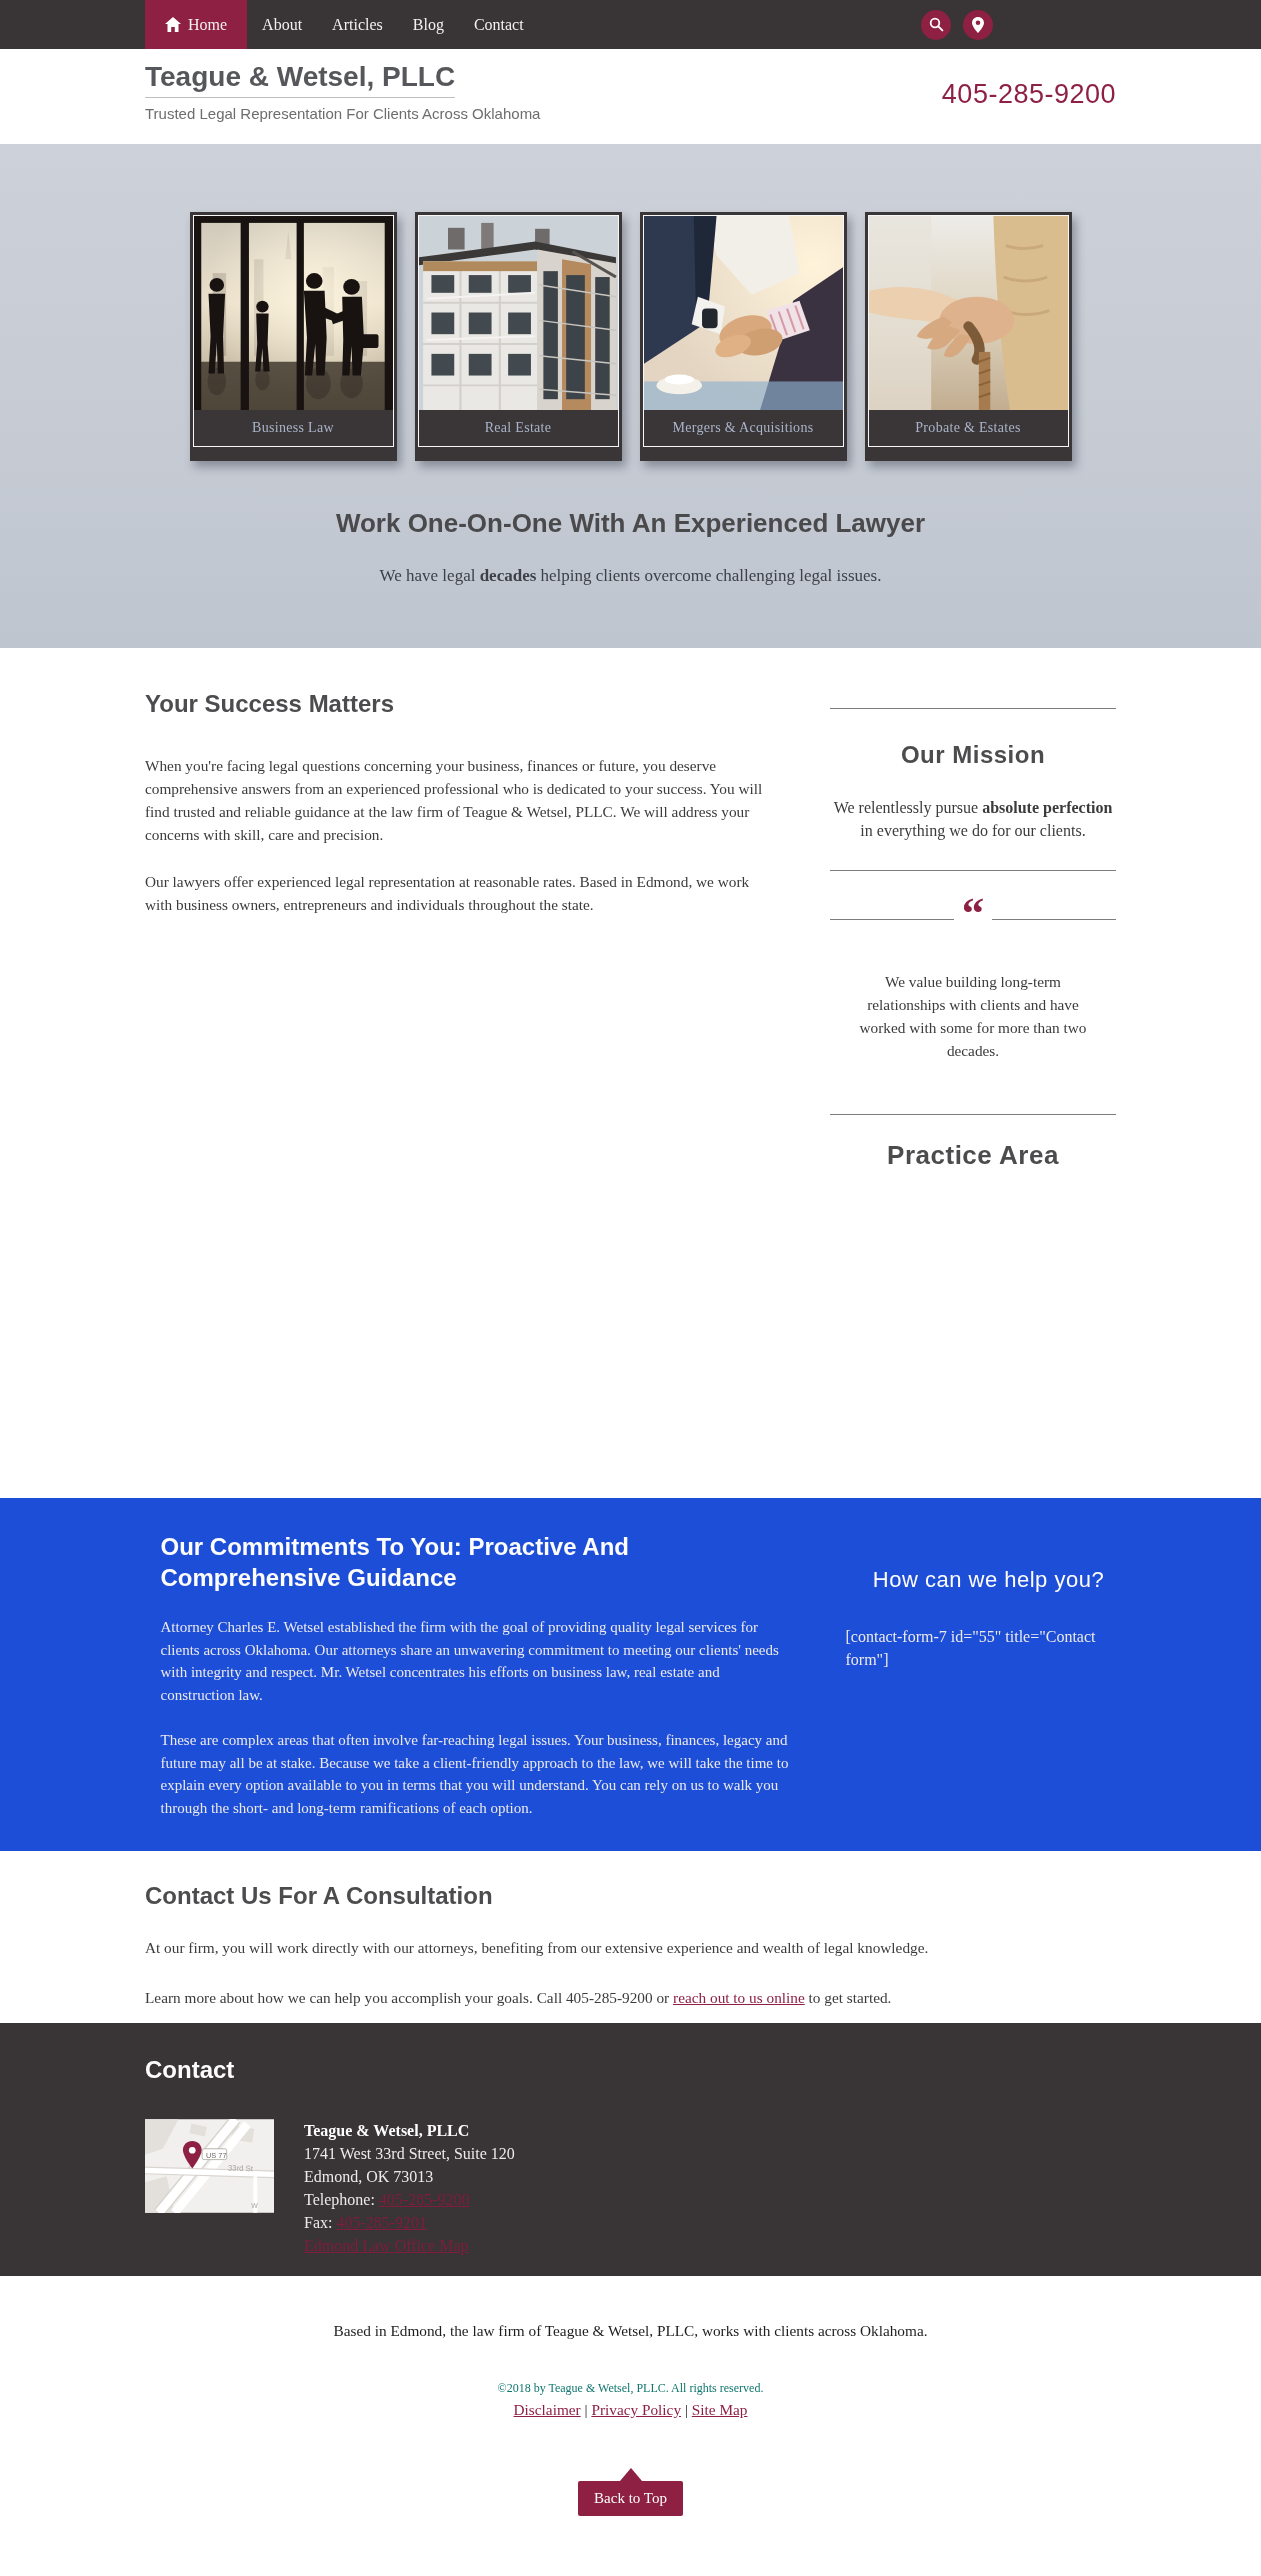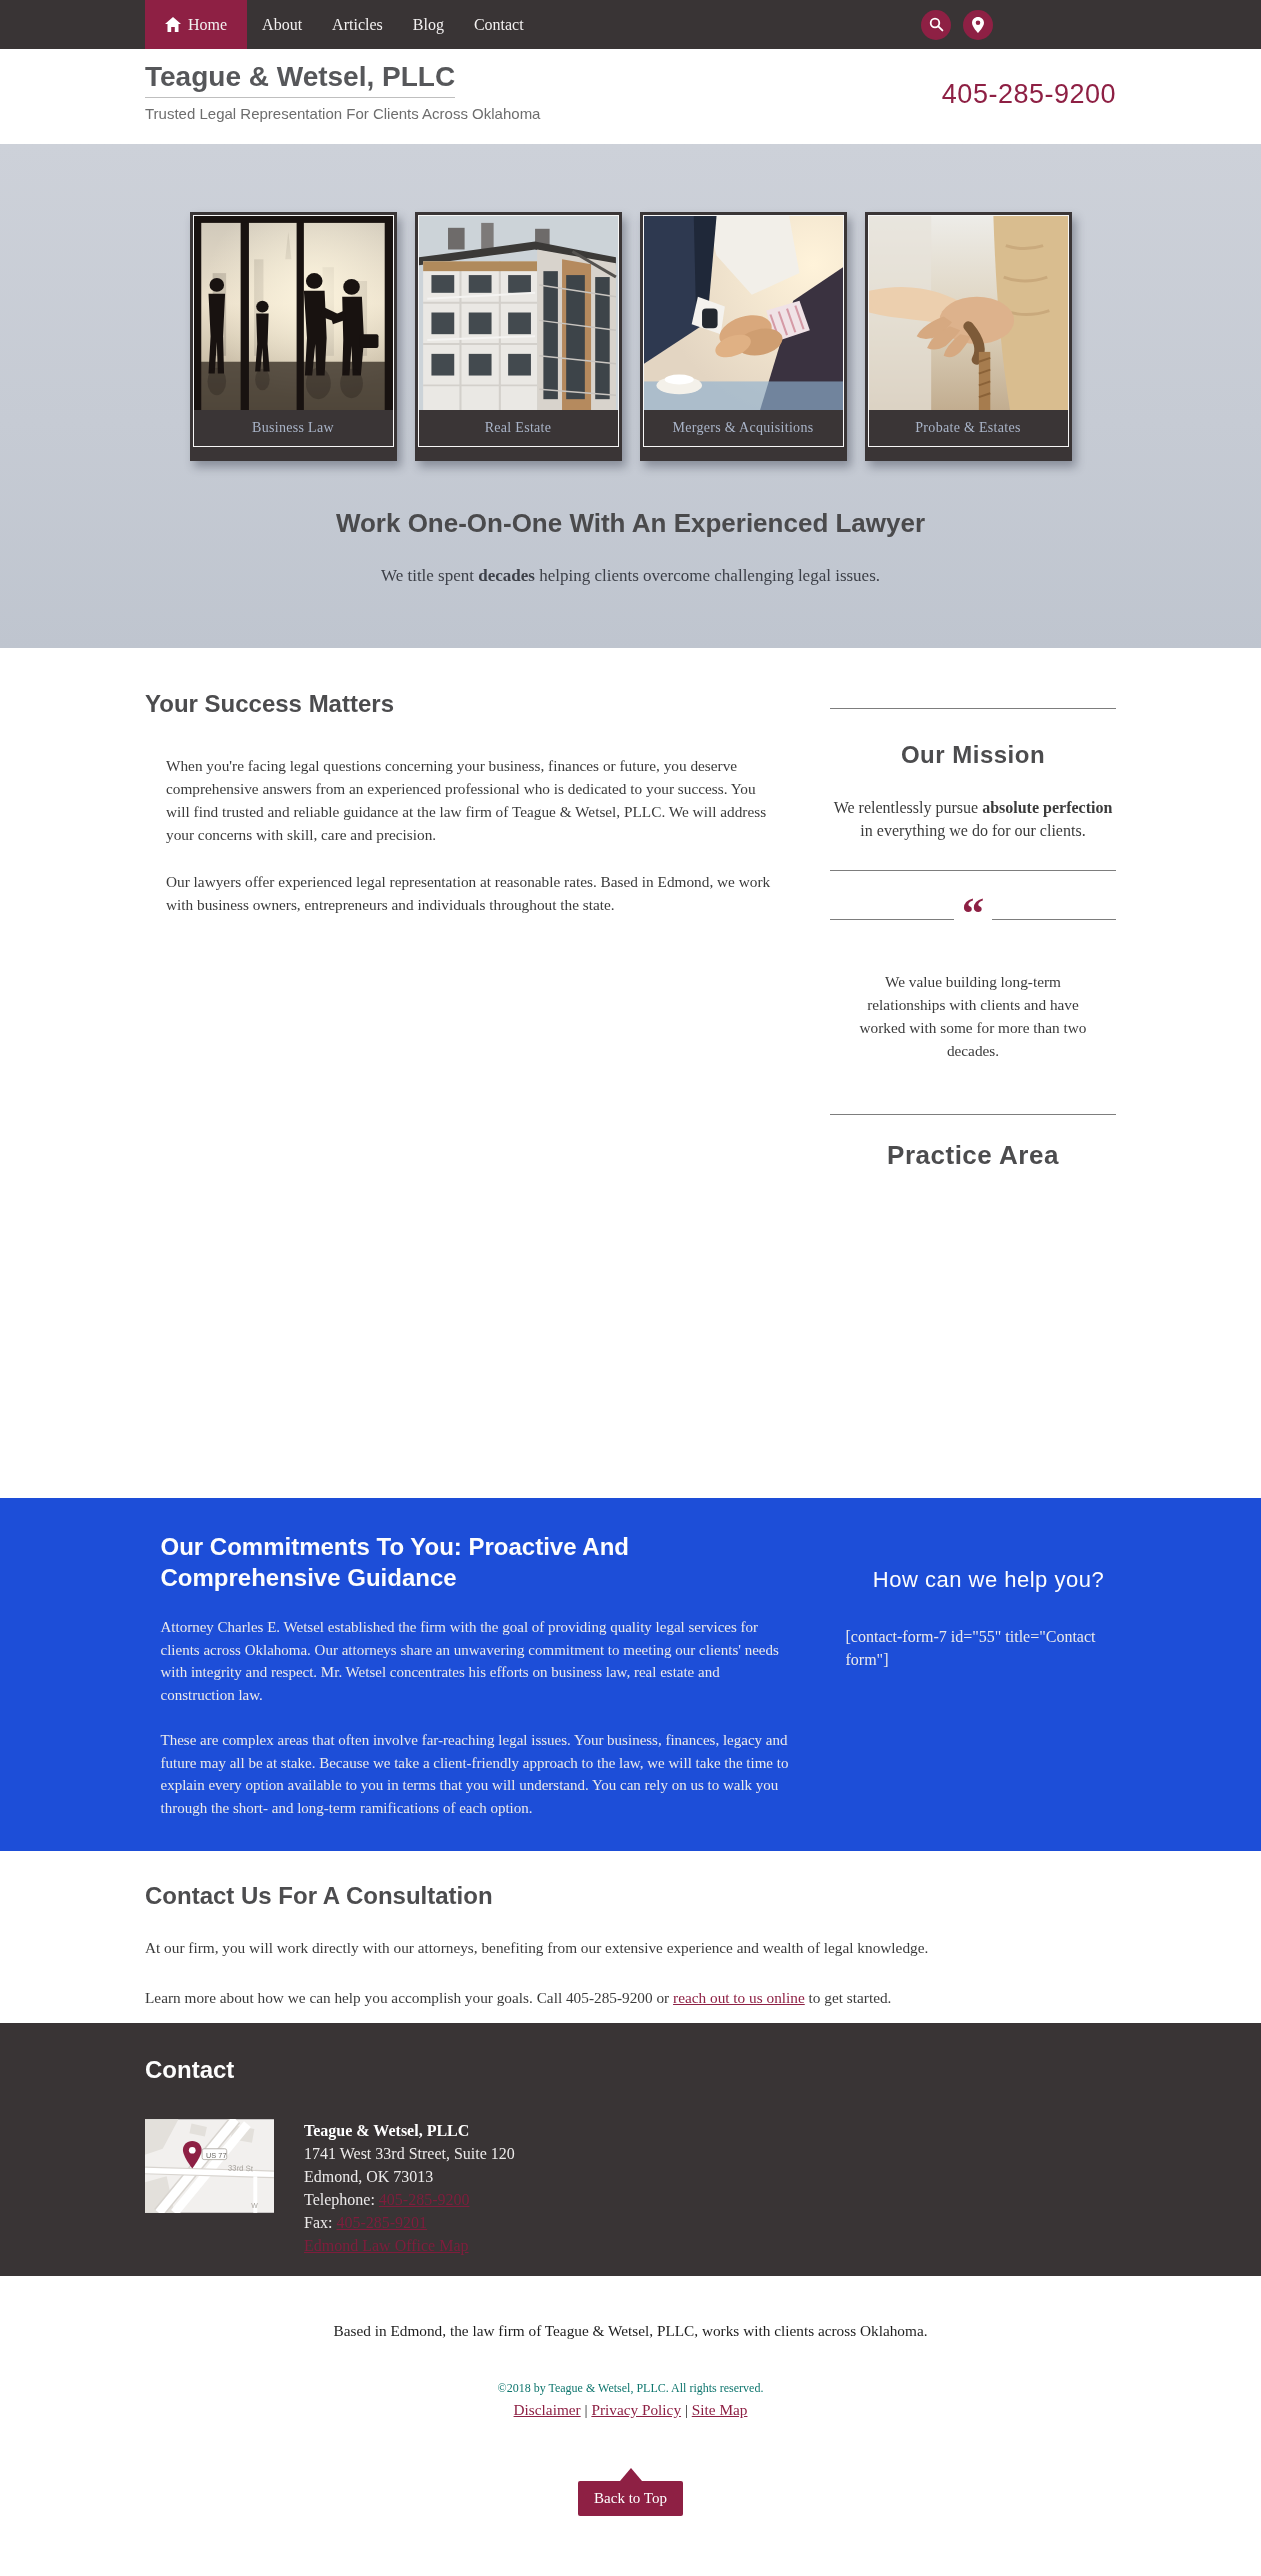--- a/index.html
+++ b/index.html
@@ -41,21 +41,21 @@
                    font-weight:700; font-size:26px; color:#4a4a4c; }
   .hero-subtext { margin-top:27px; text-align:center; font-size:17px; color:#3d4048; }
 
   
   .main { background:#ffffff; height:850px; }
   .main .container { display:flex; padding-top:42px; }
   .col-left { width:633px; }
   .col-right { width:286px; margin-left:52px; padding-top:18px; }
   h2.section-h { font-family:"Liberation Sans", sans-serif; font-weight:700; font-size:24px; color:#4c4c4e; }
   .body-p { font-size:15.3px; line-height:1.5; color:#3b3b3b; }
-  .col-left .body-p { margin-top:37px;margin-left:21px; }
+  .col-left .body-p { margin-top:37px; }
   .col-left .body-p + .body-p { margin-top:24px; }
   .side-rule { border:none; border-top:1px solid #7d7d7d; }
   .side-h { font-family:"Liberation Sans", sans-serif; font-weight:700; font-size:24px;
             color:#4c4c4e; text-align:center; letter-spacing:0.5px; margin-top:32px; }
   .side-p { font-size:16px; line-height:1.45; text-align:center; color:#3b3b3b; margin-top:27px; }
   .col-right .side-rule.r2 { margin-top:28px; }
   .quote-divider { margin-top:37px; display:flex; align-items:center; }
   .quote-divider .line { flex:1; border-top:1px solid #7d7d7d; }
   .quote-glyph { color:#8e2044; font-family:"Liberation Serif", serif; font-weight:700;
                  font-size:45px; line-height:0.25; padding:0 8px; height:22px; }
@@ -344,21 +344,21 @@
           </svg>
         </div>
         <div class="card-caption">Probate &amp; Estates</div>
       </div>
     </div>
 
   </div>
 
   <div class="hero-headline">Work One-On-One With An Experienced Lawyer</div>
   <div class="hero-subtext">
-    <span>We title spent </span><b>decades</b><span> helping clients overcome challenging legal issues.</span>
+    <span>We have legal </span><b>decades</b><span> helping clients overcome challenging legal issues.</span>
   </div>
 </div>
 
 <div class="main">
   <div class="container">
     <div class="col-left">
       <h2 class="section-h">Your Success Matters</h2>
       <p class="body-p">When you're facing legal questions concerning your business, finances or future, you deserve comprehensive answers from an experienced professional who is dedicated to your success. You will find trusted and reliable guidance at the law firm of Teague &amp; Wetsel, PLLC. We will address your concerns with skill, care and precision.</p>
       <p class="body-p">Our lawyers offer experienced legal representation at reasonable rates. Based in Edmond, we work with business owners, entrepreneurs and individuals throughout the state.</p>
     </div>

